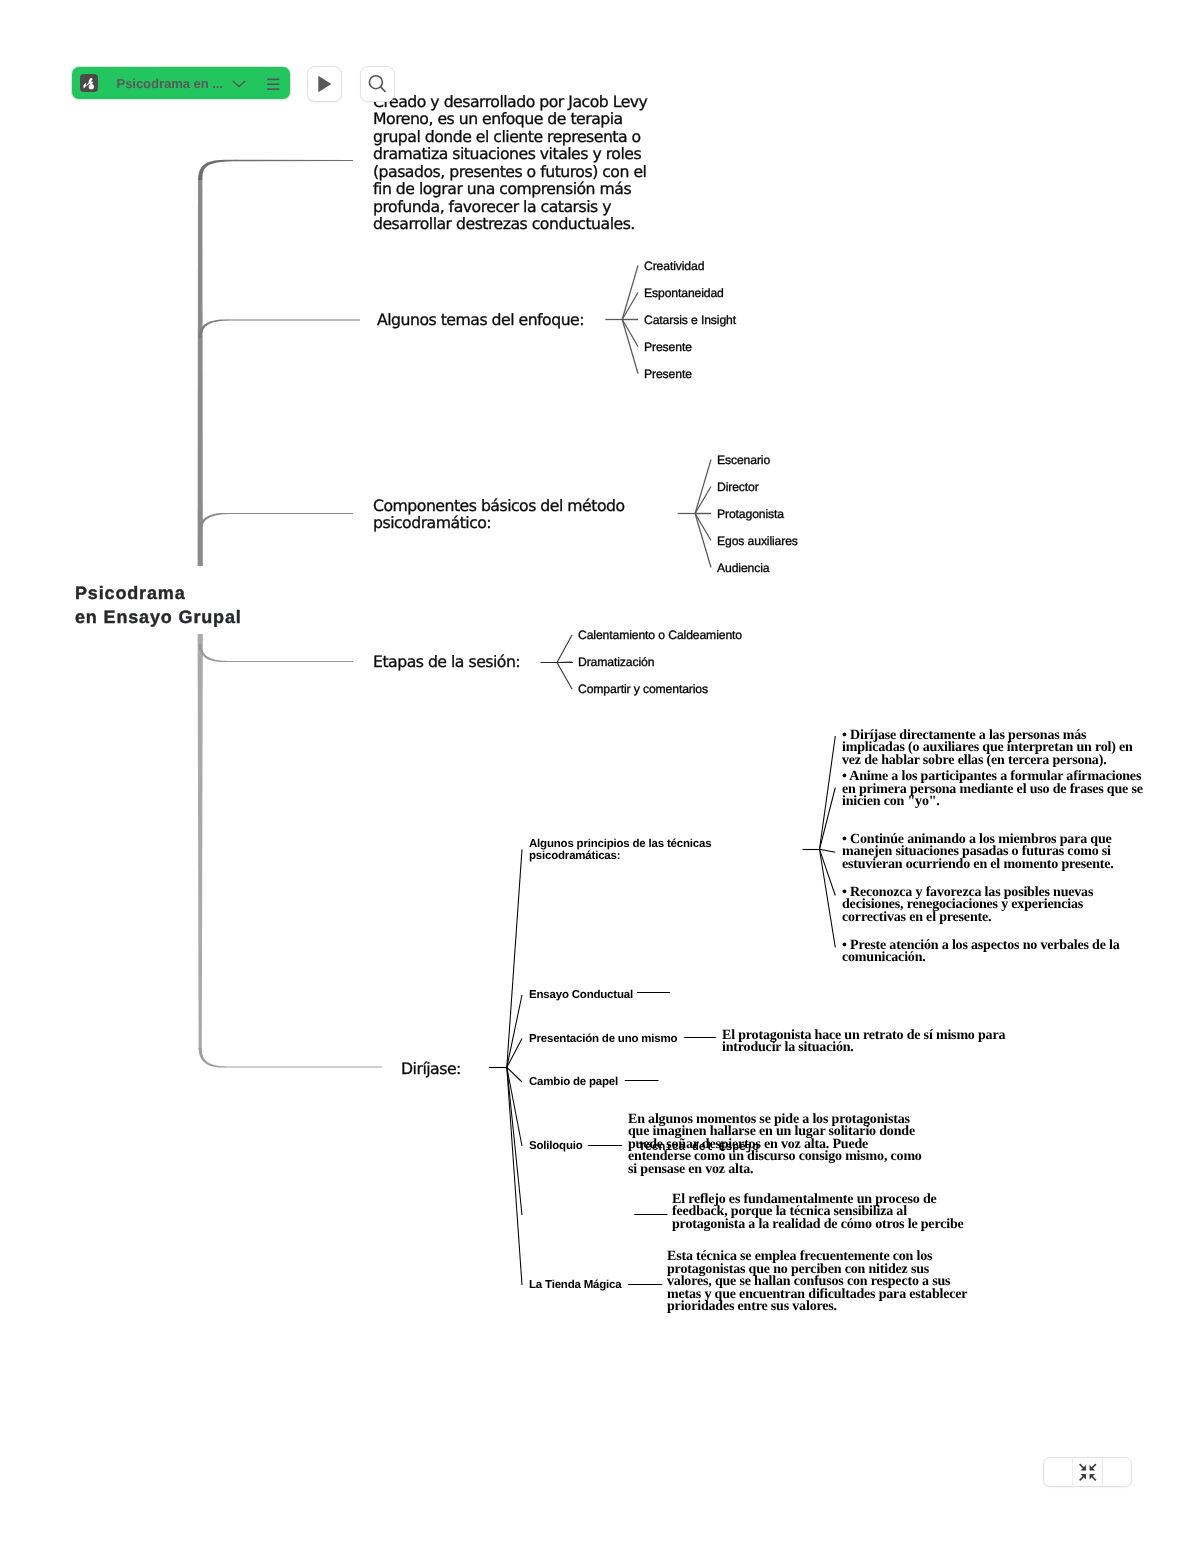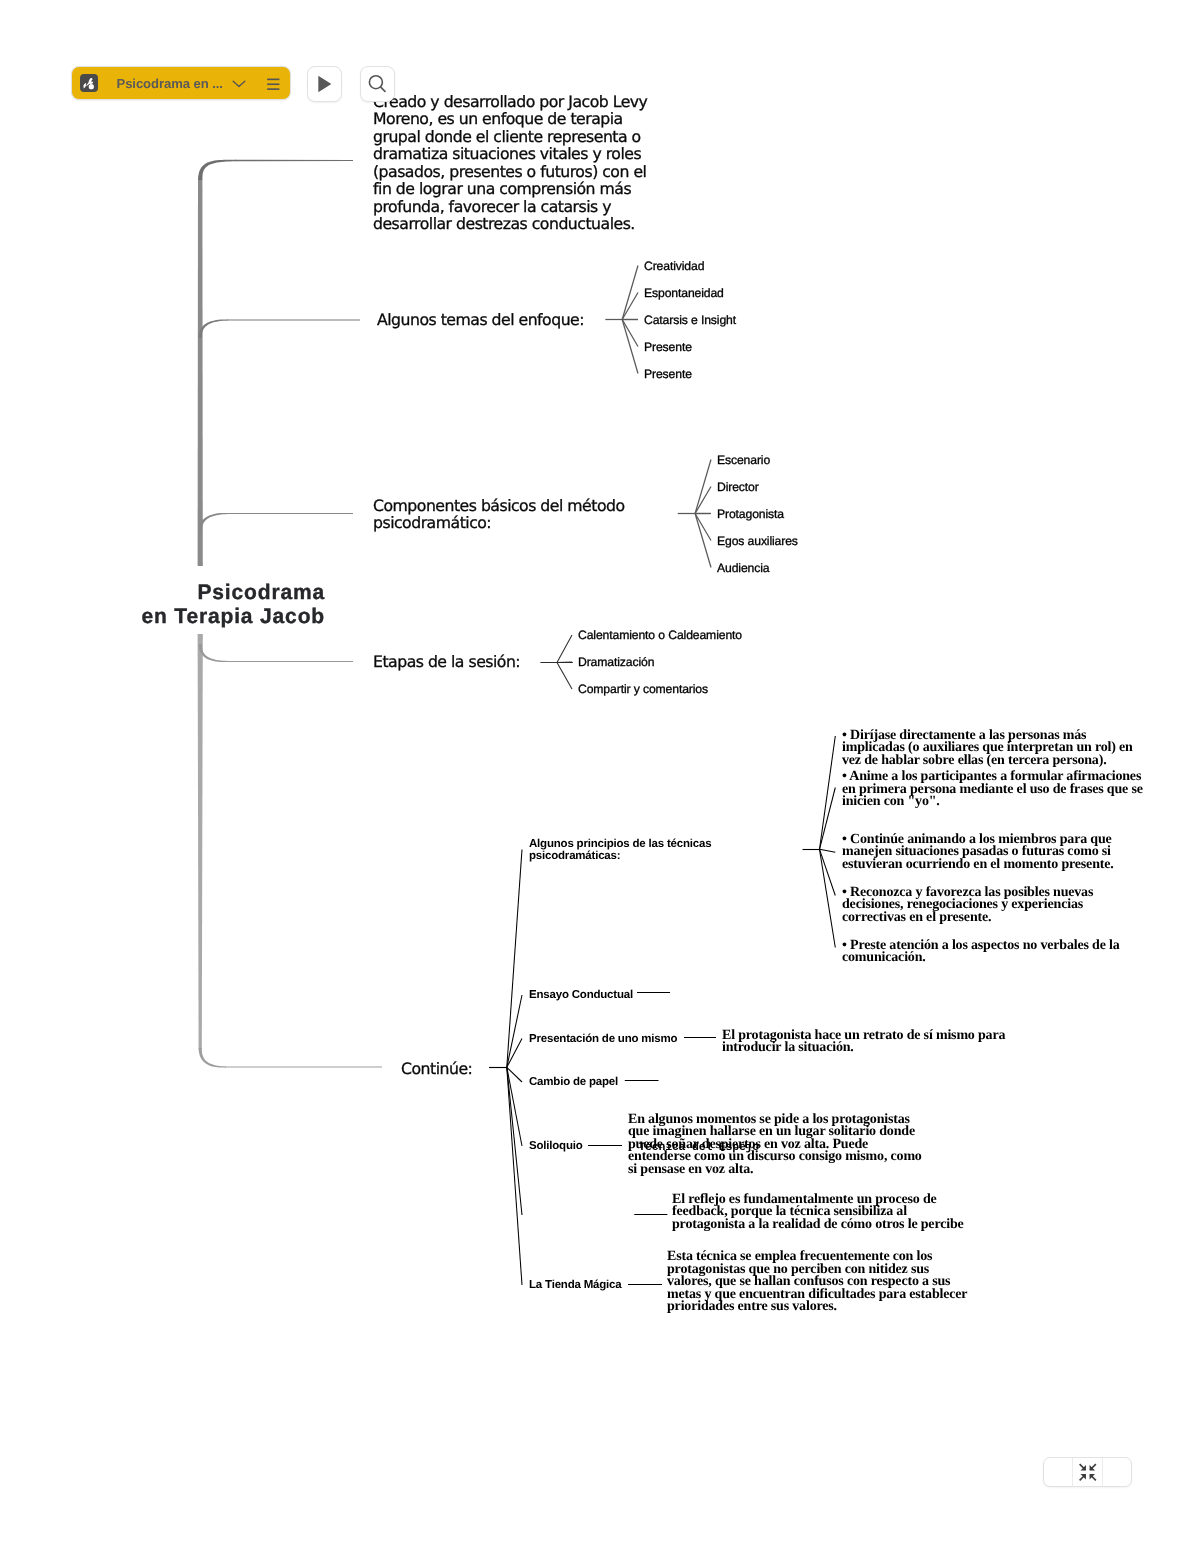--- a/index.html
+++ b/index.html
@@ -2,36 +2,36 @@
 <html><head>
 <meta charset="utf-8">
 <title>Psicodrama en Terapia Grupal</title>
 <style>
   html,body{margin:0;padding:0;}
   body{width:1200px;height:1553px;background:#ffffff;position:relative;overflow:hidden;
        font-family:"DejaVu Sans",sans-serif;-webkit-font-smoothing:antialiased;text-rendering:geometricPrecision;}
   .stage{position:absolute;left:0;top:0;width:1200px;height:1553px;}
   svg.links{position:absolute;left:0;top:0;width:1200px;height:1553px;overflow:visible;}
   .toolbar{position:absolute;left:71px;top:66px;display:flex;align-items:flex-start;z-index:20;}
-  .tb-panel{display:flex;align-items:center;height:34px;width:220px;box-sizing:border-box;background:#eab308;
+  .tb-panel{display:flex;align-items:center;height:34px;width:220px;box-sizing:border-box;background:#22c55e;
             border:1px solid #e2e2e2;border-radius:8px;box-shadow:0 1px 2px rgba(0,0,0,.06);}
   .tb-doc{display:flex;align-items:center;padding:0 0 0 7.5px;gap:19px;height:100%;cursor:pointer;}
   .tb-logo{width:18px;height:18px;border-radius:4px;background:#4a4a4a;display:flex;align-items:center;justify-content:center;flex:none;}
   .tb-title{font-family:"Liberation Sans",sans-serif;font-size:13.1px;font-weight:bold;color:#5a5a5a;white-space:nowrap;letter-spacing:-0.08px;}
   .tb-btn{display:flex;align-items:center;justify-content:center;height:100%;cursor:pointer;}
   .tb-menu{width:33px;margin-left:auto;}
   .tb-sq{width:35.5px;height:36.2px;box-sizing:border-box;background:#fff;border:1px solid #e2e2e2;border-radius:8px;
          display:flex;align-items:center;justify-content:center;cursor:pointer;box-shadow:0 1px 2px rgba(0,0,0,.06);}
   .fitctl{position:absolute;left:1043px;top:1457px;width:89px;height:30px;box-sizing:border-box;background:#fff;
           border:1px solid #e2e2e2;border-radius:7px;display:flex;box-shadow:0 1px 2px rgba(0,0,0,.05);z-index:20;}
   .fitctl > div{flex:1;display:flex;align-items:center;justify-content:center;}
   .fitctl .mid{border-left:1px solid #ececec;border-right:1px solid #ececec;flex:0 0 29px;}
   .node{position:absolute;white-space:pre-line;}
-  .root{font-family:"Liberation Sans",sans-serif;font-weight:bold;font-size:21px;color:#27282b;
-        text-align:right;line-height:24.8px;letter-spacing:0.85px;-webkit-text-stroke:0.38px #27282b;}
+  .root{font-family:"Liberation Sans",sans-serif;font-weight:bold;font-size:18px;color:#27282b;
+        text-align:left;line-height:24.8px;letter-spacing:0.85px;-webkit-text-stroke:0.38px #27282b;}
   .l1{font-family:"DejaVu Sans",sans-serif;font-size:15.7px;letter-spacing:-0.5px;color:#0a0a0a;line-height:17.5px;-webkit-text-stroke:0.3px #0a0a0a;}
   .l2{font-family:"Liberation Sans",sans-serif;font-size:12.2px;font-weight:normal;letter-spacing:-0.12px;color:#000;line-height:13.4px;white-space:nowrap;-webkit-text-stroke:0.3px #000;}
   .l3{font-family:"Liberation Sans",sans-serif;font-size:11.5px;font-weight:bold;letter-spacing:-0.2px;color:#000;line-height:12.6px;}
   .l3n{white-space:nowrap;}
   .l4{font-family:Liberation Serif, serif;font-size:14px;font-weight:bold;letter-spacing:-0.18px;color:#000;line-height:12.6px;}
 </style>
 </head>
 <body>
 
 <div class="stage">
@@ -109,22 +109,22 @@
 grupal donde el cliente representa o
 dramatiza situaciones vitales y roles
 (pasados, presentes o futuros) con el
 fin de lograr una comprensión más
 profunda, favorecer la catarsis y
 desarrollar destrezas conductuales.</div>
 <div class="node l1" style="left:377.0px;top:310.5px;width:240.0px;text-align:left;">Algunos temas del enfoque:</div>
 <div class="node l1" style="left:373.0px;top:496.5px;width:300.0px;text-align:left;">Componentes básicos del método
 psicodramático:</div>
 <div class="node l1" style="left:373.0px;top:652.5px;width:200.0px;text-align:left;">Etapas de la sesión:</div>
-<div class="node l1" style="left:401.0px;top:1060.0px;width:120.0px;text-align:left;">Continúe:</div>
-<div class="node root" style="left:75px;top:580.5px;width:250px;"><div>Psicodrama</div><div>en Terapia Jacob</div></div>
+<div class="node l1" style="left:401.0px;top:1060.0px;width:120.0px;text-align:left;">Diríjase:</div>
+<div class="node root" style="left:75px;top:580.5px;width:250px;"><div>Psicodrama</div><div>en Ensayo Grupal</div></div>
 <div class="node l2" style="left:644.0px;top:259.7px;width:180.0px;text-align:left;">Creatividad</div>
 <div class="node l2" style="left:644.0px;top:286.7px;width:180.0px;text-align:left;">Espontaneidad</div>
 <div class="node l2" style="left:644.0px;top:313.7px;width:180.0px;text-align:left;">Catarsis e Insight</div>
 <div class="node l2" style="left:644.0px;top:340.7px;width:180.0px;text-align:left;">Presente</div>
 <div class="node l2" style="left:644.0px;top:367.7px;width:180.0px;text-align:left;">Presente</div>
 <div class="node l2" style="left:717.0px;top:453.7px;width:180.0px;text-align:left;">Escenario</div>
 <div class="node l2" style="left:717.0px;top:480.7px;width:180.0px;text-align:left;">Director</div>
 <div class="node l2" style="left:717.0px;top:507.7px;width:180.0px;text-align:left;">Protagonista</div>
 <div class="node l2" style="left:717.0px;top:534.7px;width:180.0px;text-align:left;">Egos auxiliares</div>
 <div class="node l2" style="left:717.0px;top:561.7px;width:180.0px;text-align:left;">Audiencia</div>

